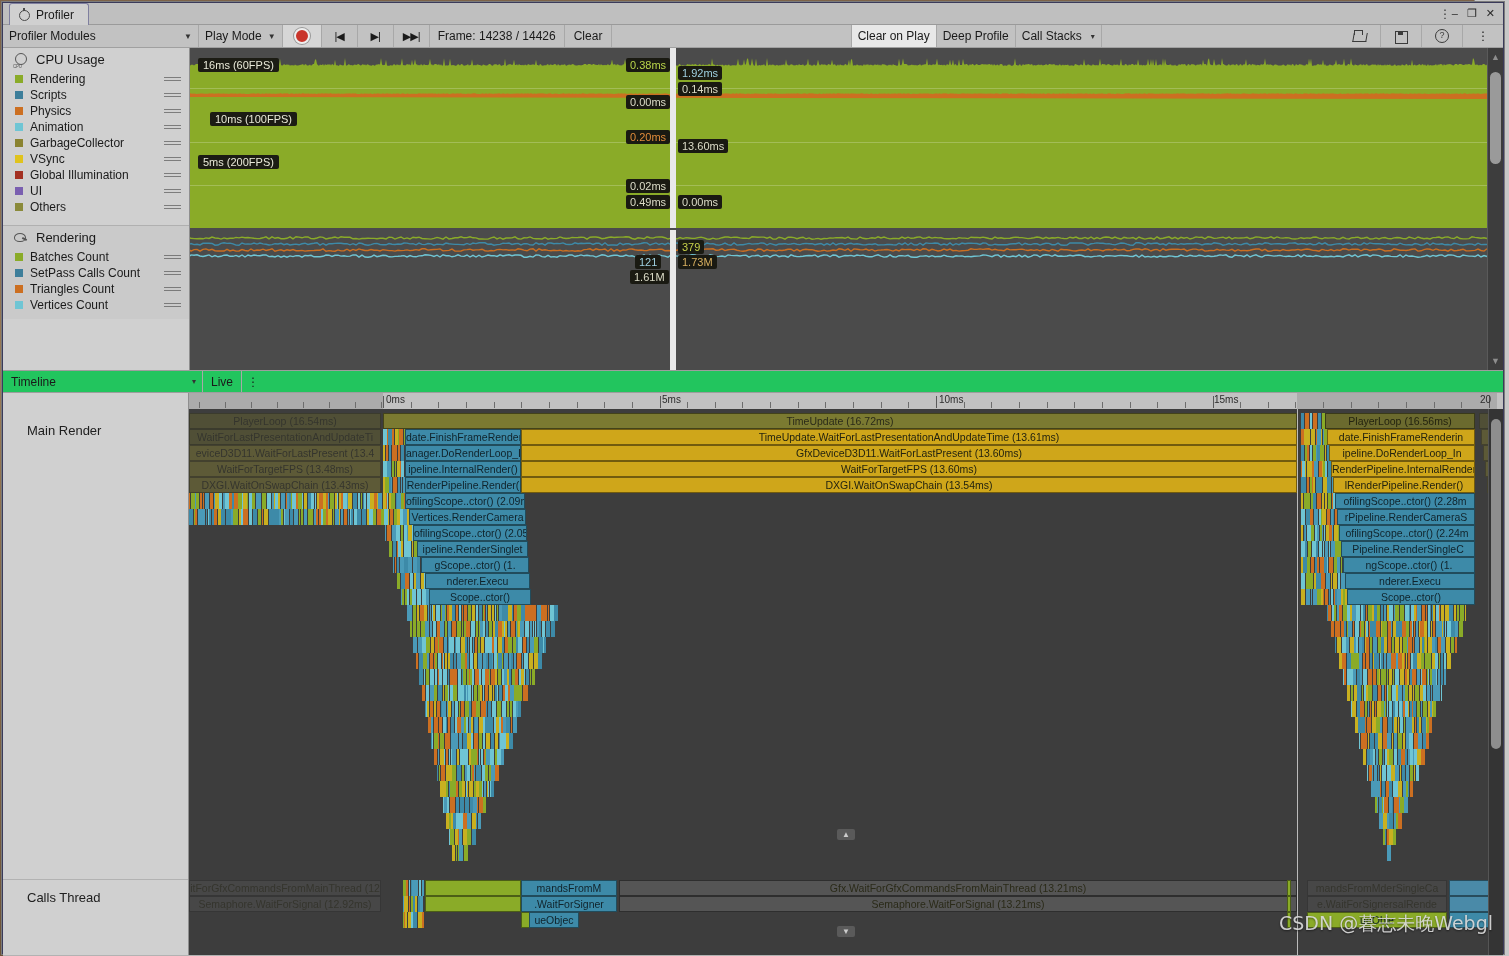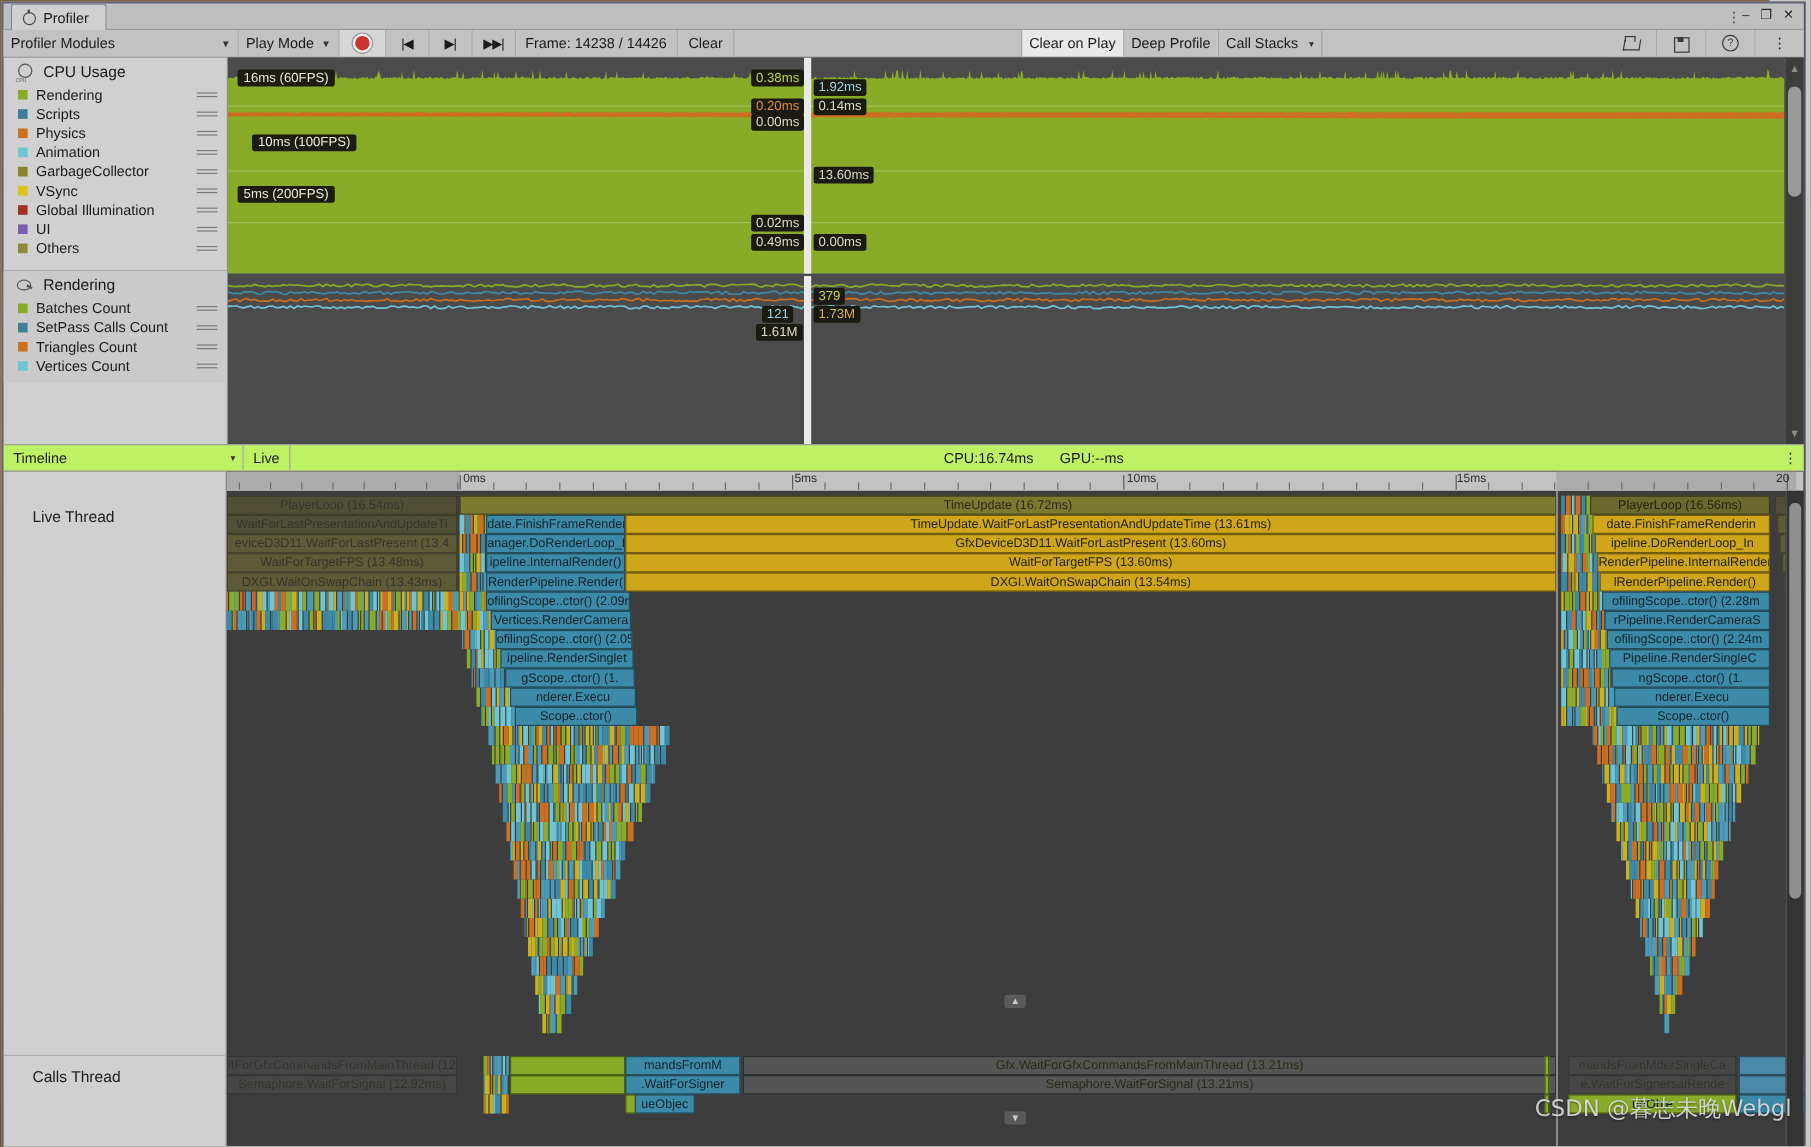--- a/index.html
+++ b/index.html
@@ -63,29 +63,29 @@
   .mod-sep{height:1px;background:#b0b0b0;margin:6px 0 0;}
   .mod-block2{background:#cacaca;padding-bottom:6px;}
   .mod-pad{height:4px;}
 
   .chartarea{flex:1;position:relative;background:#4b4b4b;overflow:hidden;}
   .cpu-chart{position:absolute;left:0;top:0;right:16px;height:180px;}
   .ren-chart{position:absolute;left:0;top:182px;right:16px;height:140px;background:#4b4b4b;}
   .gridline{position:absolute;left:0;right:0;height:1px;background:rgba(255,255,255,.22);}
   .ms-tag{position:absolute;background:#1c1c14;color:#e9e9d8;font-size:11px;padding:1px 5px;border-radius:2px;white-space:nowrap;}
   .val-tag{position:absolute;background:#1a1a12;color:#dcdcc8;font-size:11px;padding:1px 4px;border-radius:2px;white-space:nowrap;}
-  .val-tag.g{color:#b9d44a;} .val-tag.o{color:#e08b3a;}
+  .val-tag.g{color:#b9d44a;} .val-tag.o{color:#e08b3a;margin-top:48px;}
   .playhead{position:absolute;top:0;bottom:0;width:6px;background:#e9e9e9;}
   .chart-scroll{position:absolute;right:0;top:0;width:15px;bottom:0;background:#3d3d3d;border-left:1px solid #5a5a5a;}
   .chart-scroll .thumb{position:absolute;left:2px;top:24px;width:11px;height:92px;background:#9a9a9a;border-radius:6px;}
   .arrU,.arrD{position:absolute;left:3px;color:#8e8e8e;font-size:9px;}
   .arrU{top:4px;} .arrD{bottom:4px;}
 
   
-  .tl-head{height:21px;background:#bef264;display:flex;align-items:stretch;border-top:1px solid #9d9d9d;border-bottom:1px solid #9d9d9d;}
+  .tl-head{height:21px;background:#22c55e;display:flex;align-items:stretch;border-top:1px solid #9d9d9d;border-bottom:1px solid #9d9d9d;}
   .tl-sel{width:185px;display:flex;align-items:center;justify-content:space-between;padding:0 6px 0 8px;border-right:1px solid #a8a8a8;}
   .tl-live{padding:0 8px;display:flex;align-items:center;border-right:1px solid #a8a8a8;}
   .tl-stats{flex:1;display:flex;align-items:center;justify-content:center;gap:22px;font-size:12px;}
   .tl-kebab{width:22px;display:flex;align-items:center;justify-content:center;}
 
   
   .tl-body{height:562px;display:flex;background:#3d3d3d;position:relative;}
   .tl-names{width:185px;background:#d0d0d0;border-right:1px solid #8f8f8f;position:relative;}
   .tl-thread{position:absolute;left:24px;font-size:13px;color:#202020;}
   .tl-divider{position:absolute;left:0;right:0;height:1px;background:#b2b2b2;}
@@ -325,30 +325,26 @@
       </div>
     </div>
   </div>
 
   <div class="tl-head">
     <div class="tl-sel">
       <span>Timeline</span>
       <span class="caret">▾</span>
     </div>
     <div class="tl-live">Live</div>
-    <div class="tl-stats">
-      <span>CPU:16.74ms</span>
-      <span>GPU:--ms</span>
-    </div>
     <div class="tl-kebab">⋮</div>
   </div>
 
   <div class="tl-body">
     <div class="tl-names">
-      <div class="tl-thread" style="top:30px;">Live Thread</div>
+      <div class="tl-thread" style="top:30px;">Main Render</div>
       <div class="tl-divider" style="top:486px;"></div>
       <div class="tl-thread" style="top:497px;">Calls Thread</div>
     </div>
 
     <div class="tl-graph">
       <div class="ruler">
         <div class="dim" style="left:0;width:194px;"></div>
         <div class="dim" style="left:1108px;width:200px;"></div>
         <div id="ticks">
             <div class="tickM" style="left: 194px;"></div>

